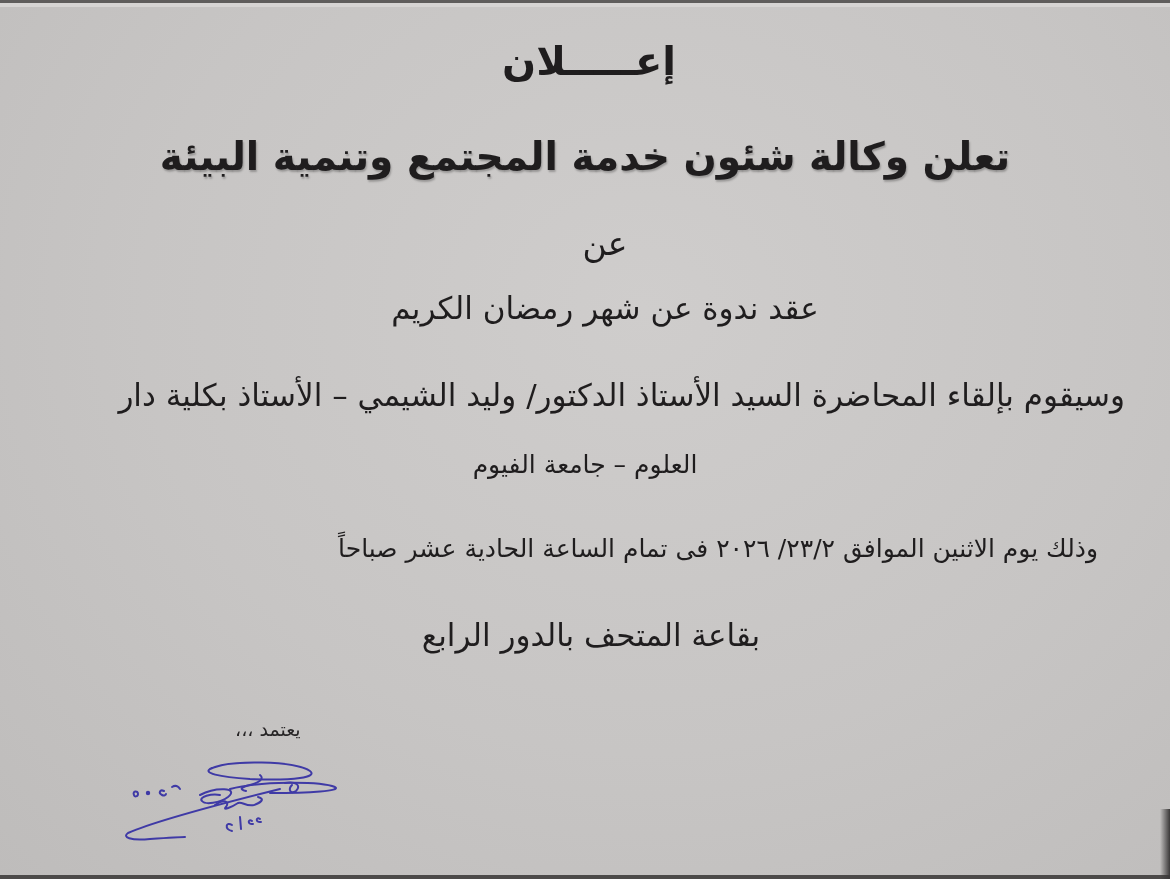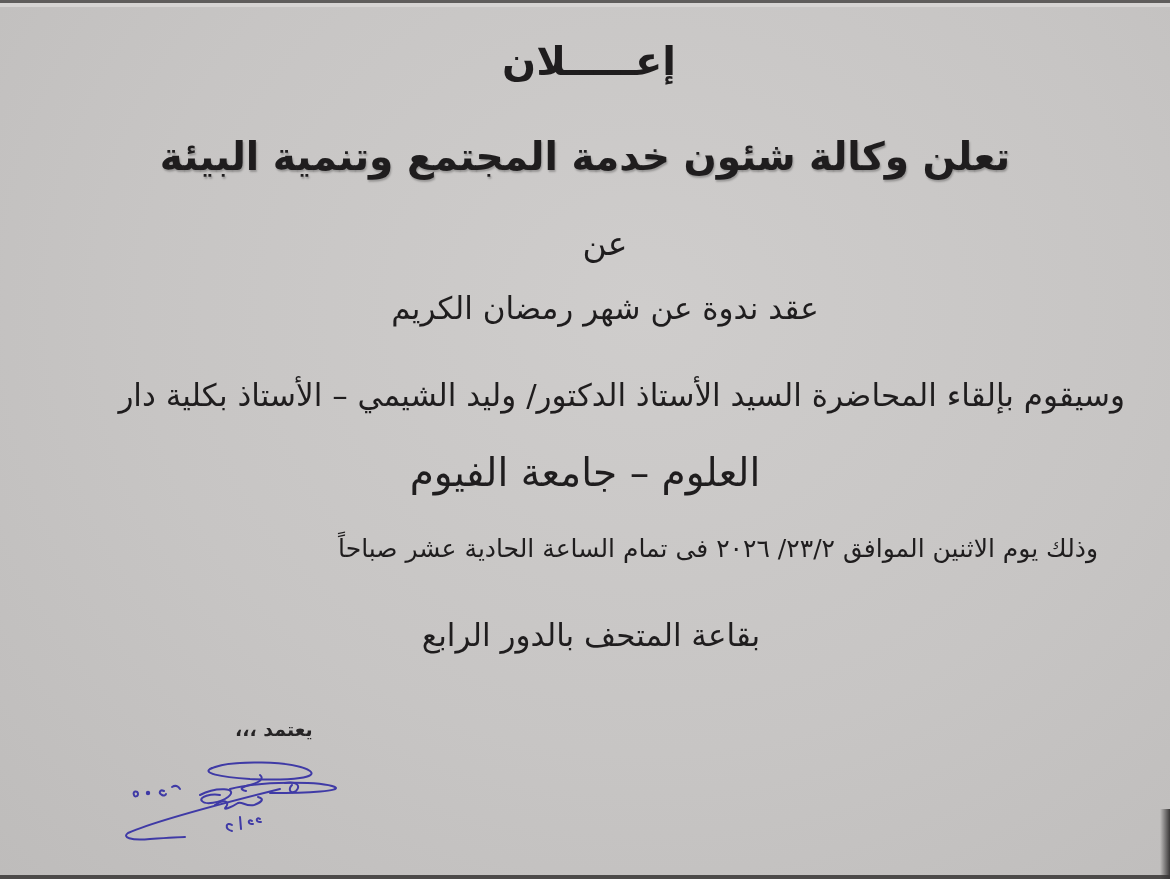--- a/index.html
+++ b/index.html
@@ -91,21 +91,21 @@
     .speaker1 {
       right: 45px;
       top: 377px;
       font-size: 31px;
       text-align: right;
       margin-left: 20px;
     }
     .speaker2 {
       left: 0; width: 1170px;
       top: 450px;
-      font-size: 39px;
+      font-size: 25px;
       text-align: center;
       padding-left: 0px;
     }
     .datetime {
       right: 72px;
       top: 534px;
       font-size: 25px;
       text-align: right;
     }
     .venue {
@@ -115,21 +115,20 @@
       text-align: center;
       padding-left: 6px;
     }
     .approve {
       left: 235px;
       top: 718px;
       font-size: 19px;
       direction: rtl;
       text-align: left;
       color: #262425;
-      font-weight: bold;
     }
     .signature {
       position: absolute;
       left: 120px;
       top: 755px;
       width: 230px;
       height: 90px;
     }
   </style>
 </head>

